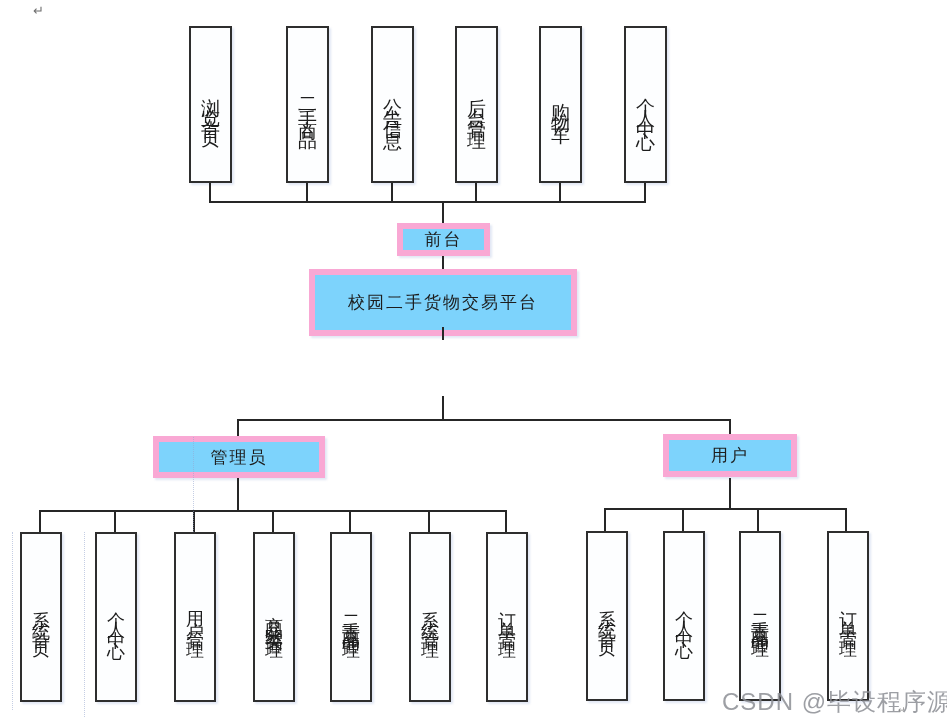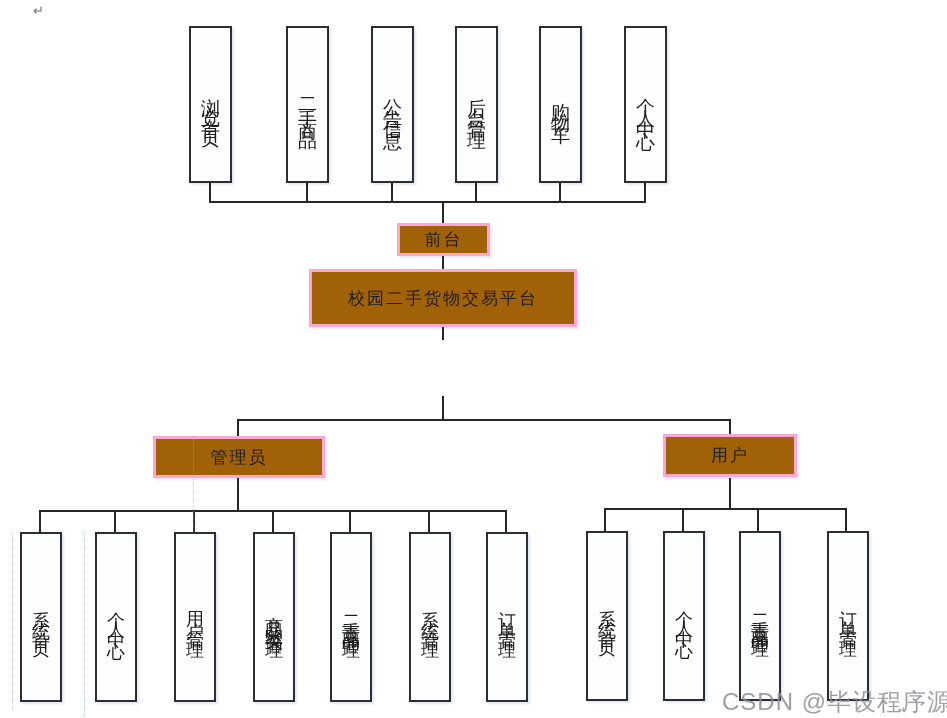--- a/index.html
+++ b/index.html
@@ -19,21 +19,21 @@
     font-family:"Liberation Serif",serif;color:#1d1d1d;
     white-space:nowrap;
   }
   .topv{width:43px;height:157px;top:26px;}
   .topv .vtext{font-size:19px;letter-spacing:11px;}
   .botv{width:42px;height:170px;}
   .ls4 .vtext{font-size:18px;letter-spacing:10px;}
   .ls6 .vtext{font-size:18px;letter-spacing:5px;}
   
   .hbox{
-    position:absolute;background:#a16207;border:3px solid #f9a8d4;
+    position:absolute;background:#7dd3fc;border:6px solid #f9a8d4;
     display:flex;align-items:center;justify-content:center;
     font-size:17px;letter-spacing:2px;color:#1d1d1d;
     box-shadow:2px 2px 2px rgba(190,205,230,0.45);
     box-sizing:border-box;
   }
   
   .ln{position:absolute;background:#262626;}
   
   .dot{position:absolute;width:0;border-left:1px dotted rgba(150,165,205,0.55);}
   .retmark{position:absolute;color:#6e6e6e;font-size:13px;line-height:1;}
@@ -76,21 +76,21 @@
   <div class="ln" style="left:559px;top:183px;width:2px;height:20px"></div>
   <div class="ln" style="left:644px;top:183px;width:2px;height:20px"></div>
   <div class="ln" style="left:209px;top:201px;width:437px;height:2px"></div>
   <div class="ln" style="left:442px;top:201px;width:2px;height:22px"></div>
 
   <div class="hbox" style="left:397px;top:223px;width:93px;height:33px;">
     <span>前台</span>
   </div>
   <div class="ln" style="left:442px;top:256px;width:2px;height:14px"></div>
 
-  <div class="hbox" style="left:309px;top:269px;width:268px;height:58px;">
+  <div class="hbox" style="left:309px;top:269px;width:268px;height:67px;">
     <span>校园二手货物交易平台</span>
   </div>
   <div class="ln" style="left:442px;top:327px;width:2px;height:13px"></div>
 
 
   <div class="ln" style="left:442px;top:396px;width:2px;height:25px"></div>
   <div class="ln" style="left:237px;top:419px;width:494px;height:2px"></div>
   <div class="ln" style="left:237px;top:419px;width:2px;height:18px"></div>
   <div class="ln" style="left:729px;top:419px;width:2px;height:16px"></div>
 

